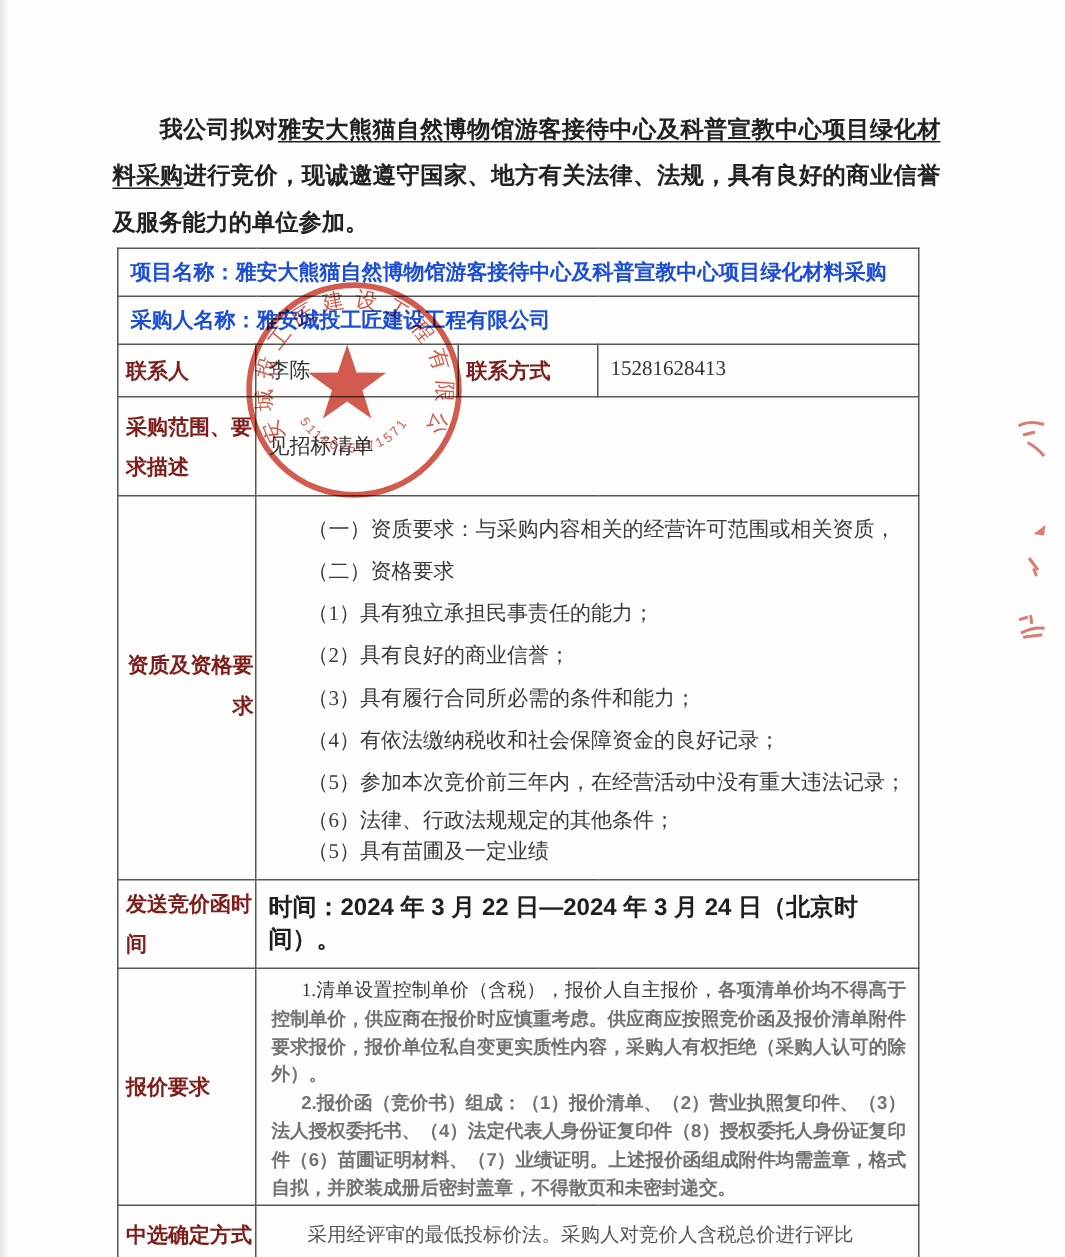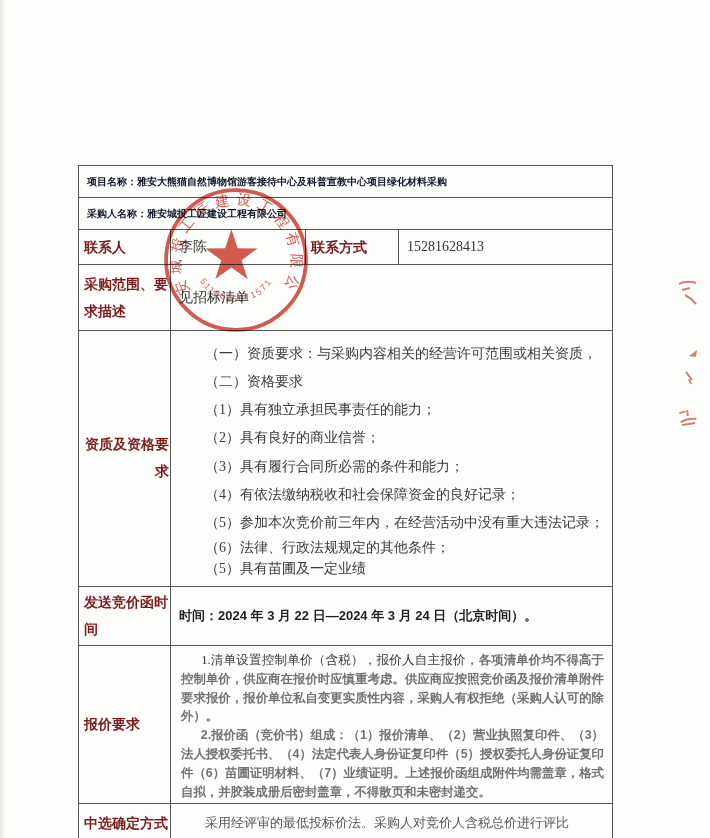--- a/index.html
+++ b/index.html
@@ -34,30 +34,30 @@
   }
   .lbl{
     font-family:"Liberation Sans","DejaVu Sans",sans-serif;
     font-weight:bold;font-size:14px;line-height:27px;color:#7f1d1d;
     padding:2px 1px 2px 5px !important;
   }
   .lbl-center{text-align:right;padding:2px 1px !important;font-family:Liberation Mono, monospace;}
   .val{font-size:14px;color:#333;}
   .rowhead{
     font-family:"Liberation Sans","DejaVu Sans",sans-serif;
-    font-weight:bold;font-size:10px;color:#0f172a;
+    font-weight:bold;font-size:14px;color:#1d4ed8;
   }
   .rowhead .v{font-family:"Liberation Serif","DejaVu Serif",serif;font-weight:bold;}
   .qual{padding:4px 6px 2px 34px !important;font-size:14px;color:#3a3a3a;}
   .qual div{line-height:28.2px;white-space:nowrap;}
   .qual div.tight{line-height:21px;}
   .quote{padding:5px 8px 2px 10px !important;font-size:12.6px;line-height:18.8px;color:#3a3a3a;}
   .quote p{margin:0;text-indent:1.6em;text-align:justify;}
   .quote .b{font-family:"Liberation Sans","DejaVu Sans",sans-serif;font-weight:bold;color:#737373;font-size:12.4px;}
-  .sendtime{font-family:"Liberation Sans","DejaVu Sans",sans-serif;font-weight:bold;font-size:13px;color:#1f1f1f;}
+  .sendtime{font-family:"Liberation Sans","DejaVu Sans",sans-serif;font-weight:bold;font-size:16px;color:#1f1f1f;}
   .sel-val{font-size:13px;color:#565656;text-indent:2em;}
   
   .stamp{
     position:absolute;left:160px;top:184px;width:152px;height:152px;
     opacity:.88;mix-blend-mode:multiply;pointer-events:none;
   }
   
   .frag{position:absolute;color:#c5392c;opacity:.65;pointer-events:none;
     font-family:"Liberation Sans","DejaVu Sans",sans-serif;}
   .frag1{left:676px;top:278px;width:26px;height:30px;}
@@ -65,20 +65,21 @@
   .frag3{left:684px;top:371px;width:10px;height:14px;}
   .frag4{left:678px;top:408px;width:20px;height:18px;font-size:10px;transform:rotate(-8deg);}
   .frag svg{display:block;}
 </style>
 </head>
 <body>
 
 <div class="page">
 
 
+  <p class="intro"><span class="indent"></span><span>我公司拟对</span><span class="uline">雅安大熊猫自然博物馆游客接待中心及科普宣教中心项目绿化材料采购</span><span>进行竞价，现诚邀遵守国家、地方有关法律、法规，具有良好的商业信誉及服务能力的单位参加。</span></p>
 
   <table class="main">
     <colgroup>
       <col style="width:92px">
         <col style="width:135px">
         <col style="width:93px">
         <col style="width:214px">
     </colgroup>
     <tbody>
         <tr>
@@ -112,21 +113,21 @@
       </td>
     </tr>
     <tr>
       <td style="height:48px" class="lbl">发送竞价函时间</td>
       <td colspan="3" class="sendtime">时间：2024 年 3 月 22 日—2024 年 3 月 24 日（北京时间）。</td>
     </tr>
     <tr>
       <td style="height:115px" class="lbl">报价要求</td>
       <td colspan="3" class="quote">
         <p><span>1.清单设置控制单价（含税），报价人自主报价，</span><span class="b">各项清单价均不得高于控制单价，供应商在报价时应慎重考虑。供应商应按照竞价函及报价清单附件要求报价，报价单位私自变更实质性内容，采购人有权拒绝（采购人认可的除外）。</span></p>
-        <p class="b">2.报价函（竞价书）组成：（1）报价清单、（2）营业执照复印件、（3）法人授权委托书、（4）法定代表人身份证复印件（5）授权委托人身份证复印件（6）苗圃证明材料、（7）业绩证明。上述报价函组成附件均需盖章，格式自拟，并胶装成册后密封盖章，不得散页和未密封递交。</p>
+        <p class="b">2.报价函（竞价书）组成：（1）报价清单、（2）营业执照复印件、（3）法人授权委托书、（4）法定代表人身份证复印件（8）授权委托人身份证复印件（6）苗圃证明材料、（7）业绩证明。上述报价函组成附件均需盖章，格式自拟，并胶装成册后密封盖章，不得散页和未密封递交。</p>
       </td>
     </tr>
     <tr>
       <td style="height:34px" class="lbl">中选确定方式</td>
       <td colspan="3" class="sel-val">采用经评审的最低投标价法。采购人对竞价人含税总价进行评比</td>
     </tr>
 
   </tbody>
     </table>
 

